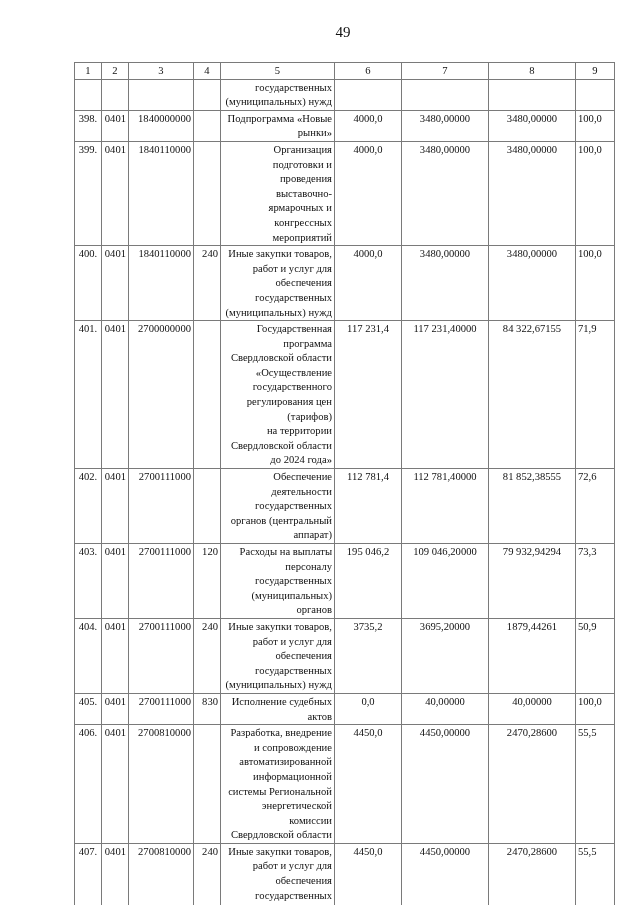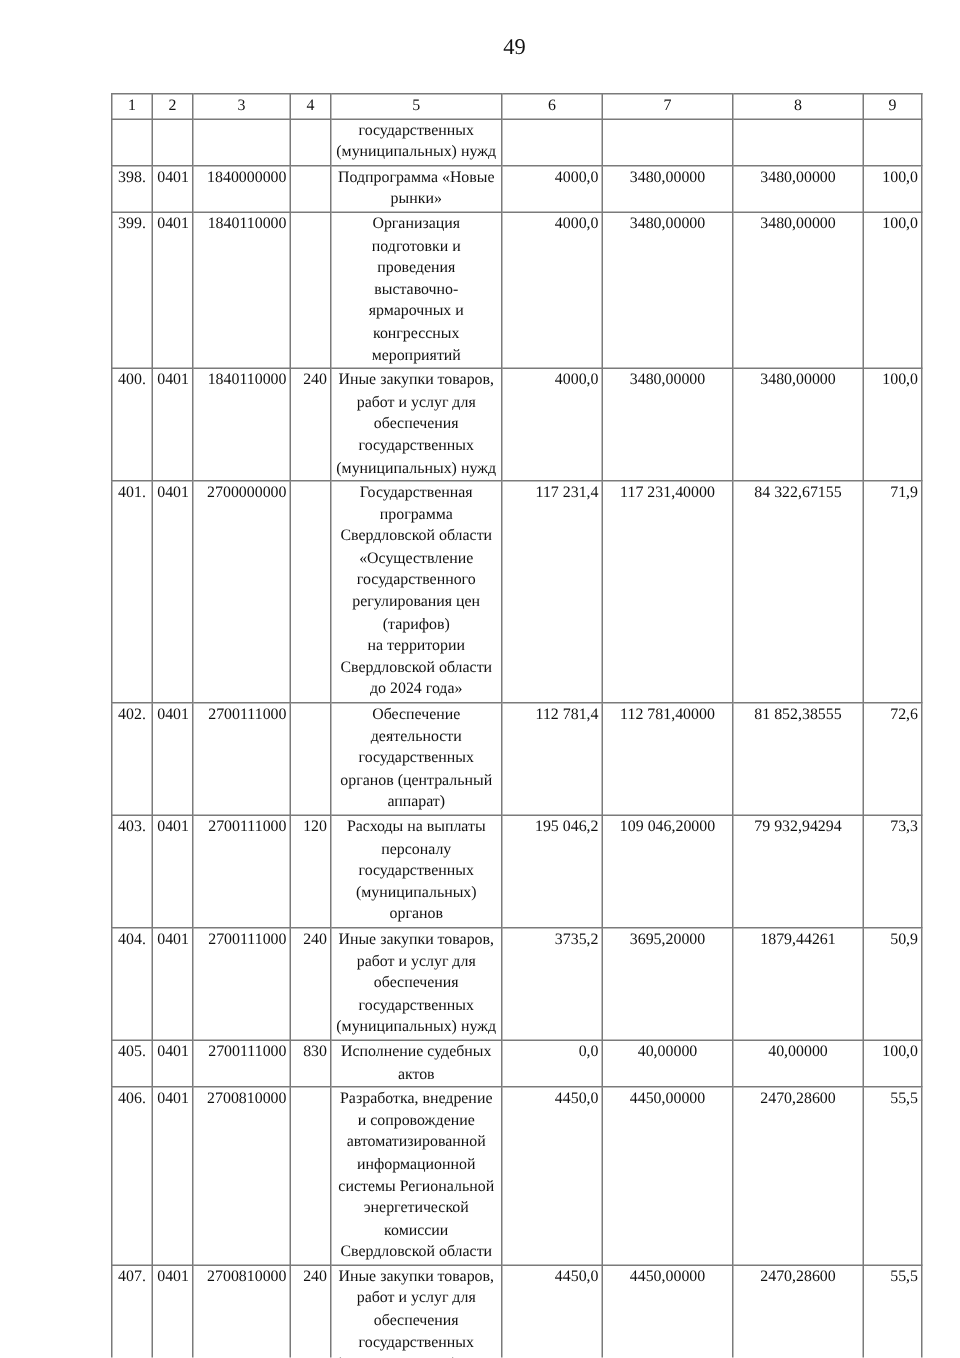--- a/index.html
+++ b/index.html
@@ -7,24 +7,24 @@
          font-family: "Liberation Serif", "DejaVu Serif", serif; color: #111; }
   .page-number { position: absolute; top: 24px; left: 0; width: 686px; text-align: center;
                  font-size: 15px; font-family: "Liberation Serif", serif; }
   table.budget { position: absolute; top: 62px; left: 74px; border-collapse: collapse;
                  table-layout: fixed; width: 540px; font-size: 10.6px; line-height: 14.6px; }
   table.budget td, table.budget th { border: 1px solid #7a7a7a; vertical-align: top;
                  padding: 1px 2px 0 2px; font-weight: normal; overflow: hidden; }
   table.budget th { text-align: center; height: 13px; padding-top: 1px; }
   td.c-num { text-align: center; padding-left: 3px; }
   td.c-sec, td.c-code, td.c-type { text-align: right; }
-  td.c-name { text-align: center; padding-left: 3px; }
+  td.c-name { text-align: right; padding-left: 3px; }
   td.c-v6, td.c-v7, td.c-v8, td.c-v9 { text-align: center; }
-  td.c-v6 { text-align: right; padding-right: 10px; margin-left: 41px; }
-  td.c-v9 { text-align: right; padding-right: 4px; }
+  td.c-v6 { text-align: center; padding-right: 10px; margin-left: 41px; }
+  td.c-v9 { text-align: left; padding-right: 4px; }
   .name-line { display: block; white-space: nowrap; }
 </style>
 </head>
 <body>
 
 <div class="page-number">49</div>
 
 <table class="budget">
   <colgroup>
     <col style="width:27px">

